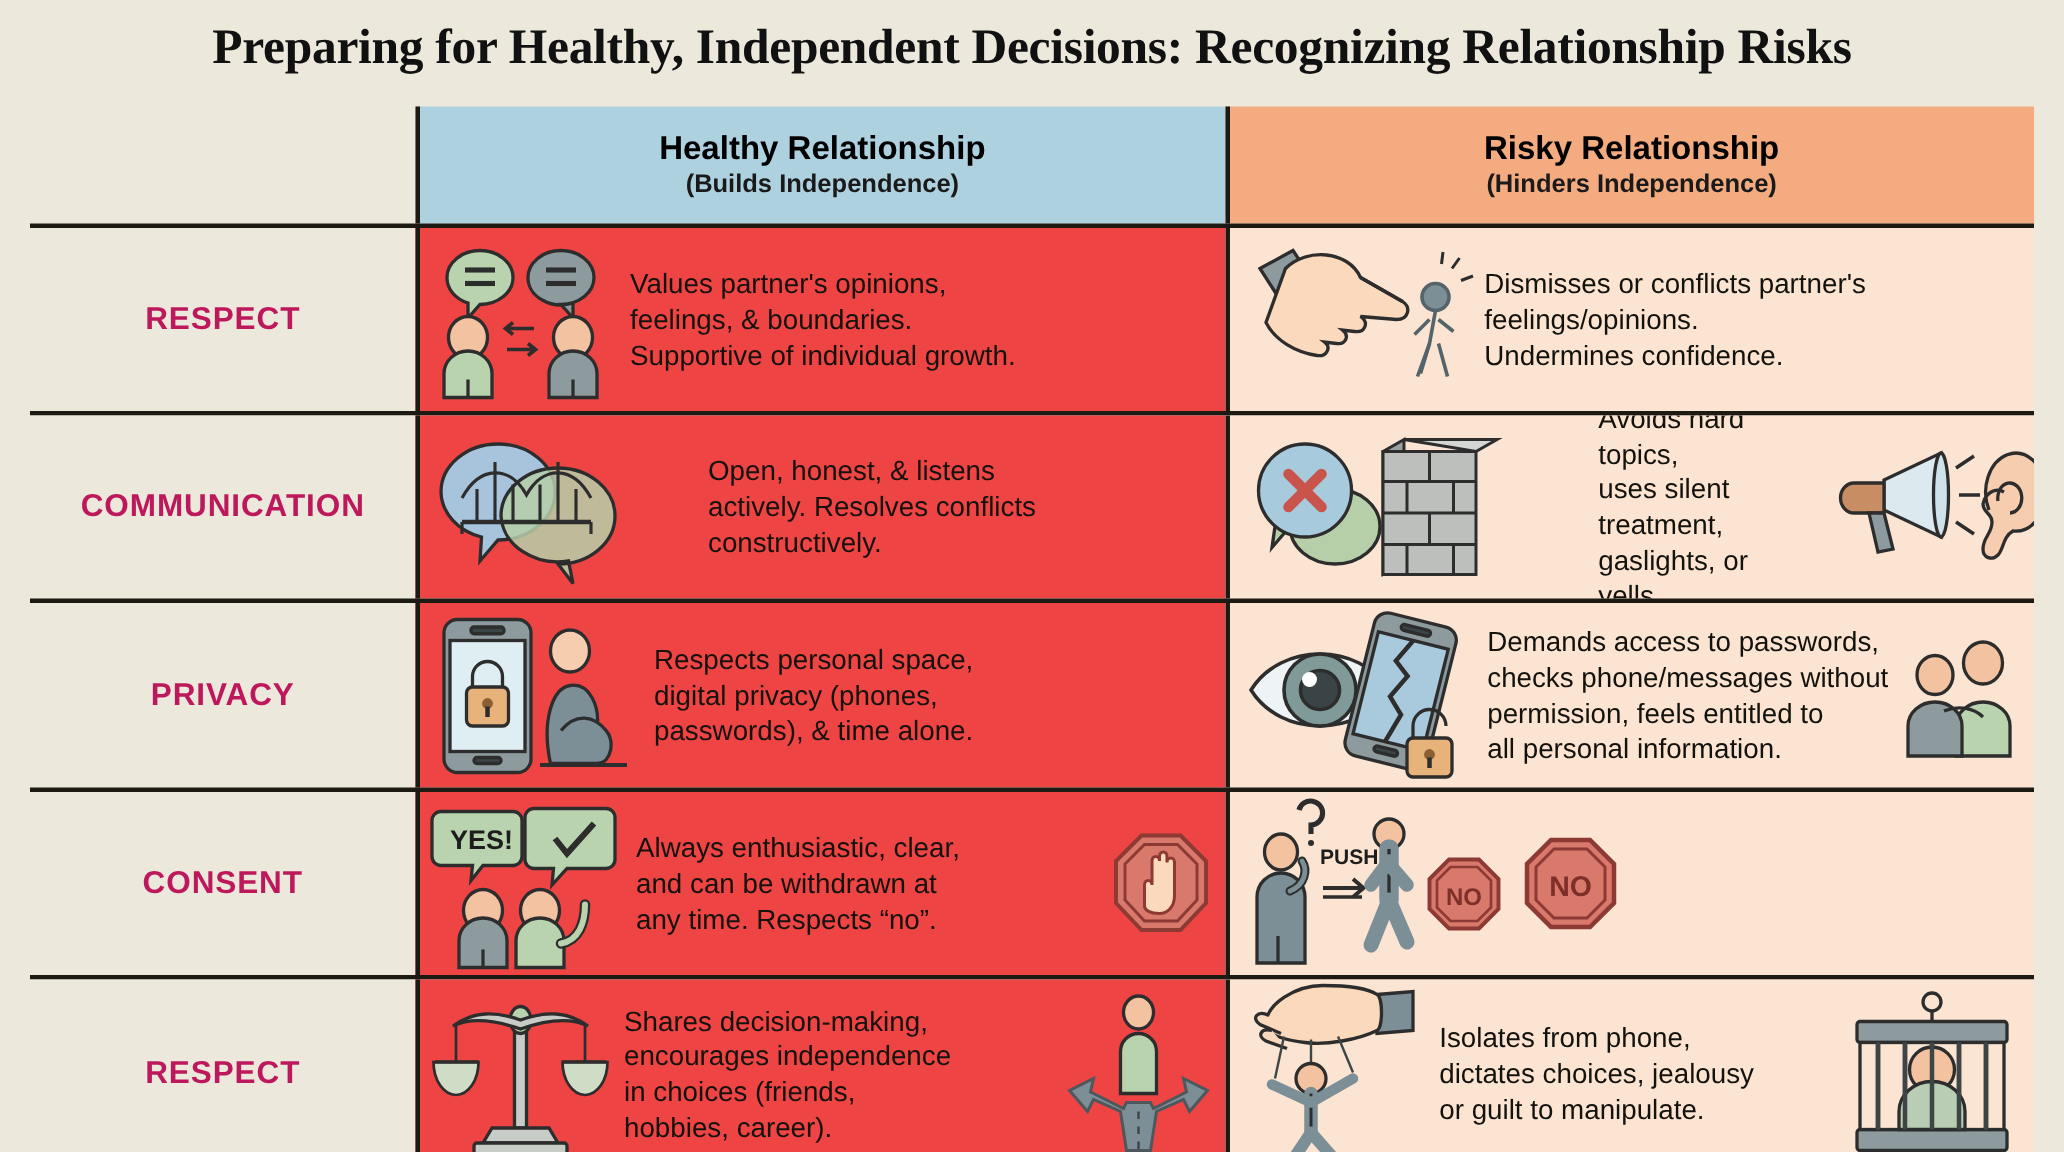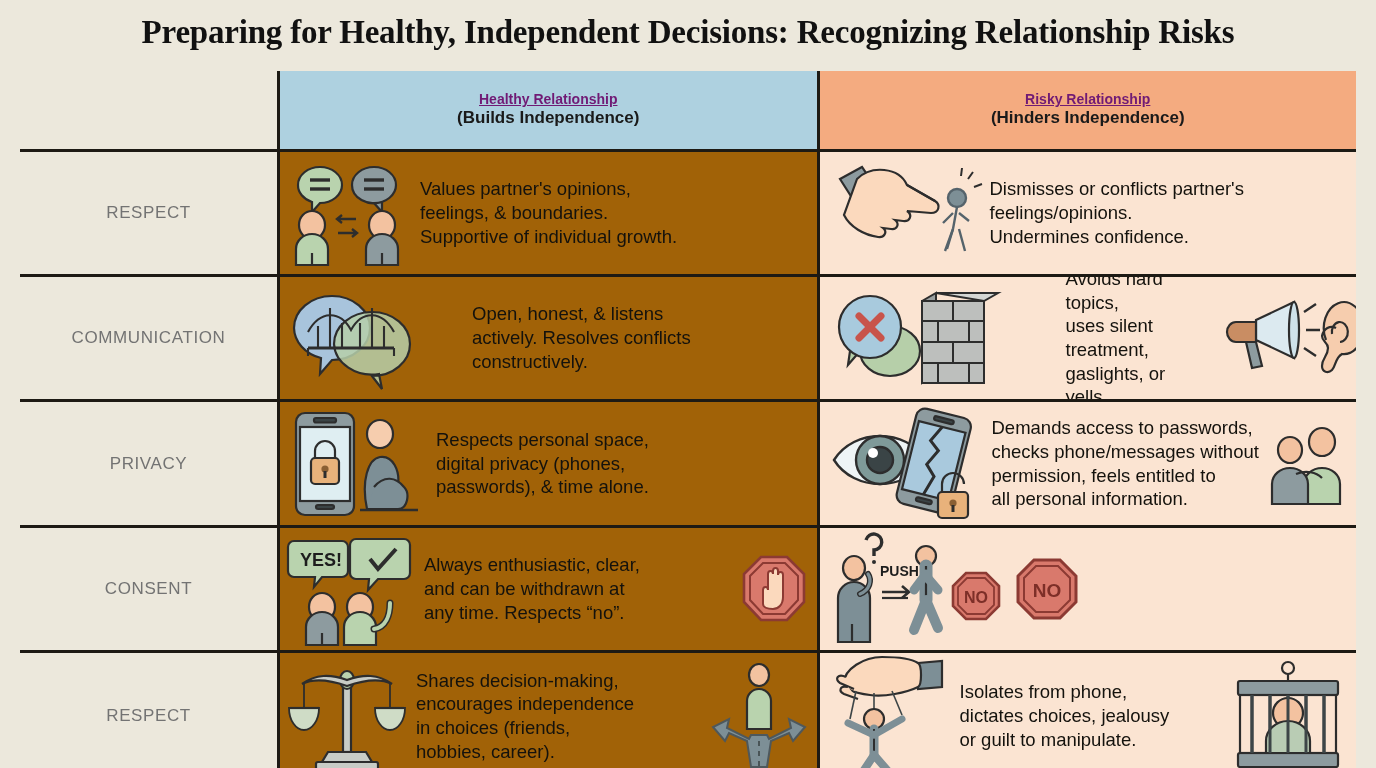--- a/index.html
+++ b/index.html
@@ -40,49 +40,49 @@
 
   .cell-label {
     width: 257px;
     flex: 0 0 257px;
     background: #ece8dc;
     display: flex; align-items: center; justify-content: center;
     text-align: center;
     padding: 4px 6px;
   }
   .cell-label .lbl {
-    font-weight: normal;
-    font-size: 17px;
+    font-weight: bold;
+    font-size: 21px;
     letter-spacing: 0.6px;
-    color: #737373;
+    color: #be185d;
   }
 
   .cell {
     position: relative;
     flex: 1 1 0;
     min-width: 0;
     display: flex;
     align-items: center;
     padding: 6px 10px;
     overflow: hidden;
   }
-  .cell.healthy { background: #a16207; border-left: 3px solid #1d1a14; }
+  .cell.healthy { background: #ef4444; border-left: 3px solid #1d1a14; }
   .cell.risky   { background: #fbe4d2; border-left: 3px solid #1d1a14; }
 
   
   .hdr {
     height: 78px;
     align-items: center; justify-content: center;
     text-align: center;
     line-height: 1.22;
     padding: 4px 8px;
   }
   .hdr.healthy { background: #aed1e0; }
   .hdr.risky   { background: #f4ab80; }
-  .hdr .h1 { font-weight: bold; font-size: 14px; color: #701a75; display: block; text-decoration: underline; }
+  .hdr .h1 { font-weight: bold; font-size: 22px; color: #000000; display: block; }
   .hdr .h2 { font-weight: bold; font-size: 17px; color: #1a1a1a; display: block; }
   .hdr-spacer { width: 257px; flex: 0 0 257px; background: #ece8dc; }
 
   
   .row.r0 .cell, .row.r0 .cell-label { height: 122px; }
   .row.r1 .cell, .row.r1 .cell-label { height: 122px; gap: 44px; }
   .row.r2 .cell, .row.r2 .cell-label { height: 123px; }
   .row.r3 .cell, .row.r3 .cell-label { height: 122px; }
   .row.r4 .cell, .row.r4 .cell-label { height: 126px; }
 

